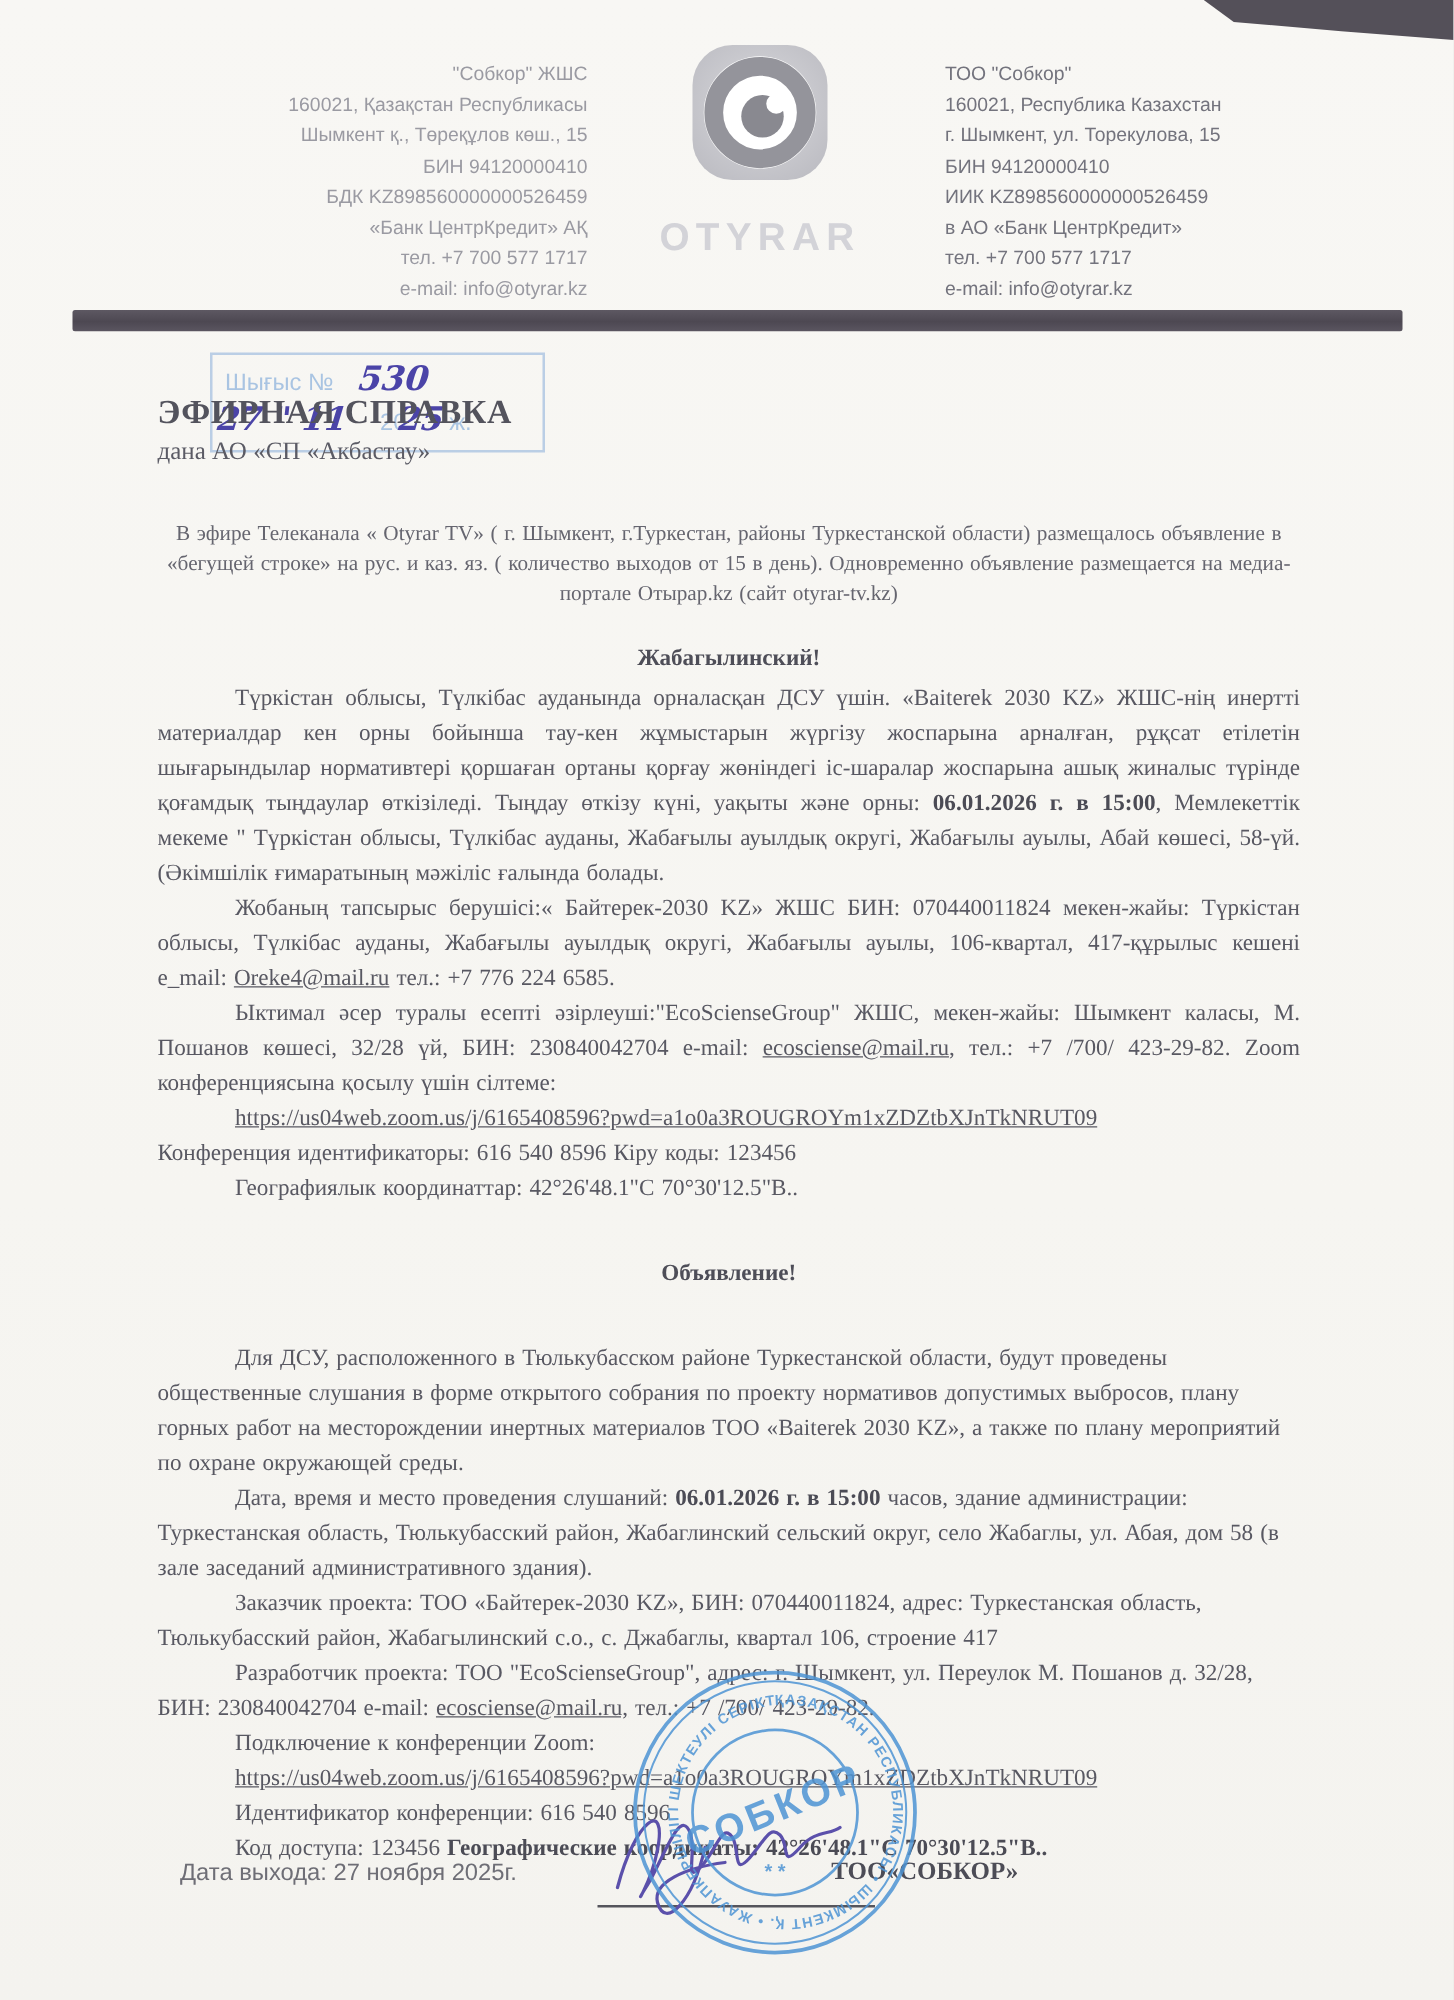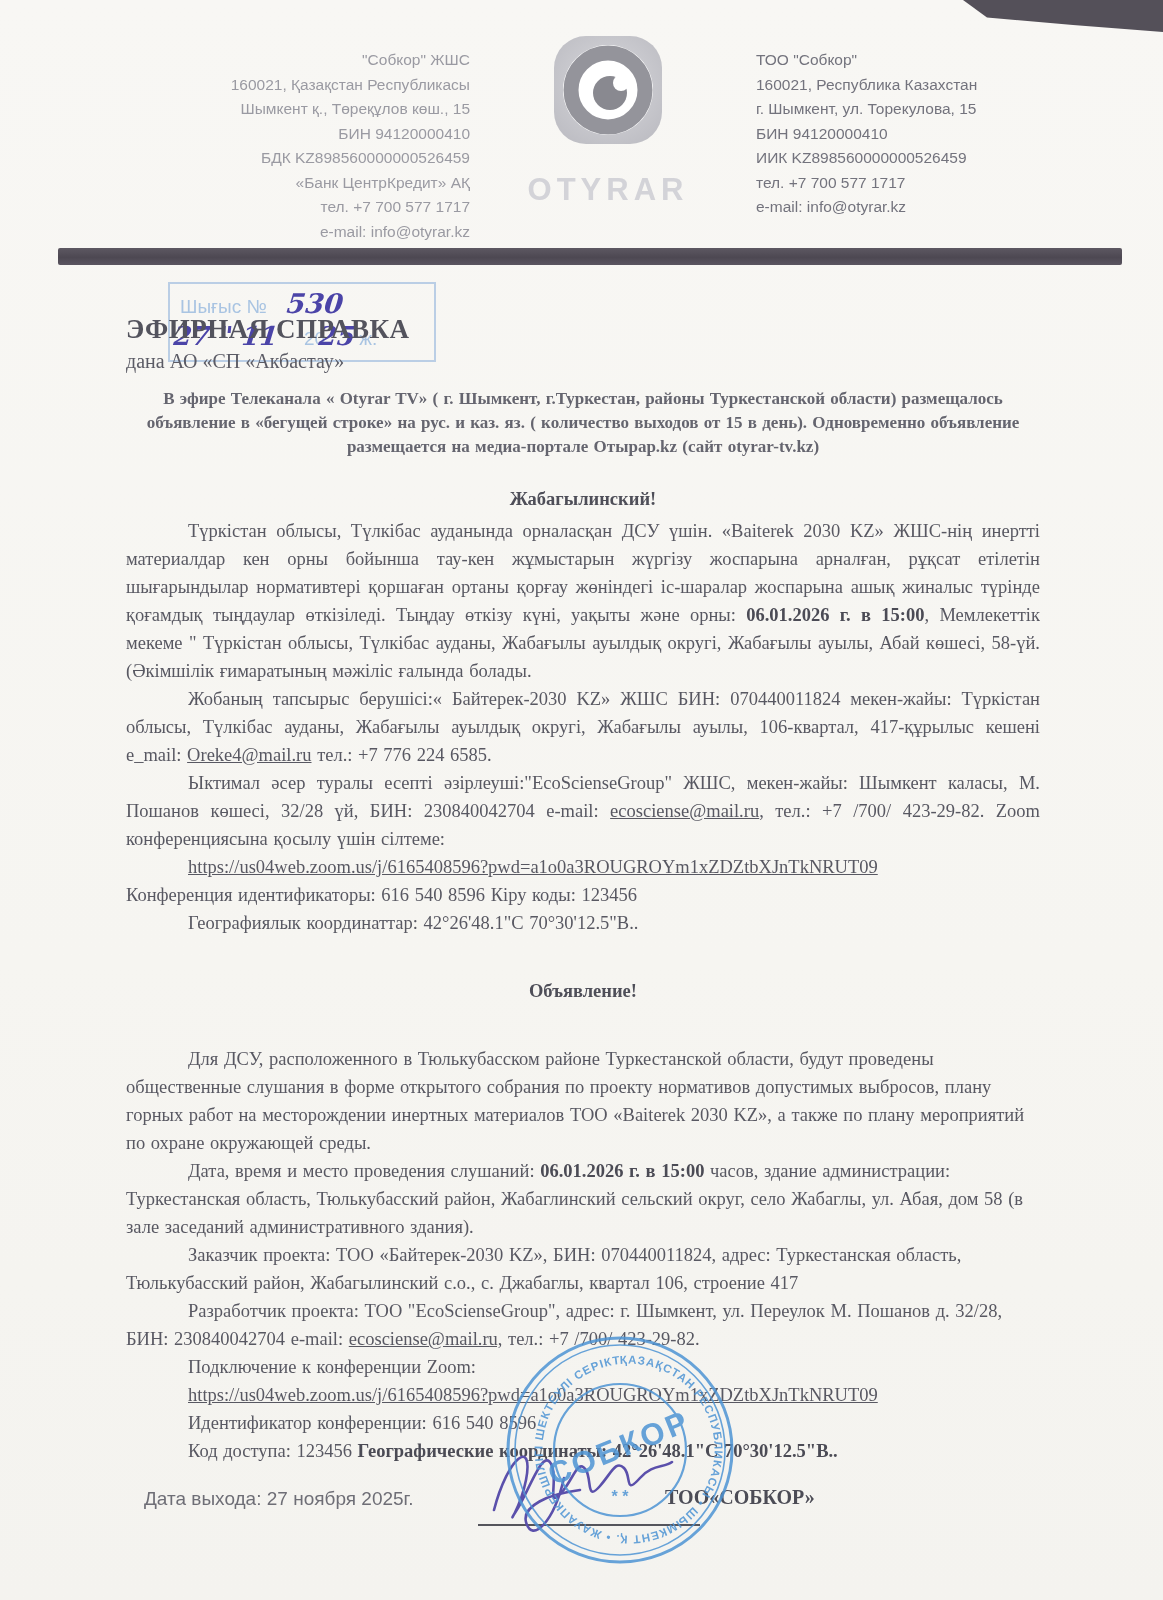--- a/index.html
+++ b/index.html
@@ -31,21 +31,21 @@
   .hand.big2{font-size:26px;}
   .reg-stamp .row2{margin-top:2px;margin-left:-6px;}
   .reg-stamp .yr{margin-left:22px;}
   .reg-stamp .overlay{margin-left:-6px;}
 
   
   .content{position:absolute;left:126px;top:314px;width:914px;}
   .doc-title{margin:0;font-size:27px;font-weight:bold;letter-spacing:.5px;color:#53535d;}
   .doc-sub{margin-top:5px;text-align:left;font-size:20px;font-weight:normal;color:#5b5b65;}
   .para{margin:0;font-size:18.5px;line-height:28px;color:#585862;word-spacing:1px;}
-  .intro{margin-top:14px;text-align:center;font-size:17px;line-height:24px;color:#65656f;font-weight:bold;}
+  .intro{margin-top:42px;text-align:center;font-size:17px;line-height:24px;color:#65656f;}
   .heading{text-align:center;font-weight:bold;color:#4e4e58;}
   .justify{text-align:justify;}
   .indent{text-indent:62px;}
   .mt-sm{margin-top:4px;}
   .mt-md{margin-top:26px;}
   .mt-lg{margin-top:40px;}
   .b{font-weight:bold;color:#4b4b55;}
   .u{text-decoration:underline;}
 
   
@@ -91,20 +91,21 @@
       <text x="80" y="172" text-anchor="middle" font-family="Liberation Sans, sans-serif" font-size="31" font-weight="bold" letter-spacing="5" fill="#d3d3d8">OTYRAR</text>
     </svg>
   </div>
 
   <div class="addr right">
       <div class="addr-line">ТОО "Собкор"</div>
       <div class="addr-line">160021,  Республика Казахстан</div>
       <div class="addr-line">г. Шымкент, ул. Торекулова, 15</div>
       <div class="addr-line">БИН 94120000410</div>
       <div class="addr-line">ИИК KZ898560000000526459</div>
+      <div class="addr-line">в АО «Банк ЦентрКредит»</div>
       <div class="addr-line">тел. +7 700 577 1717</div>
       <div class="addr-line">e-mail: info@otyrar.kz</div>
     </div>
 
   <div class="scan-bar"></div>
 
   <div class="reg-stamp">
     <div class="row1">
       <span class="printed">Шығыс №</span>
       <span class="hand big">530</span>

